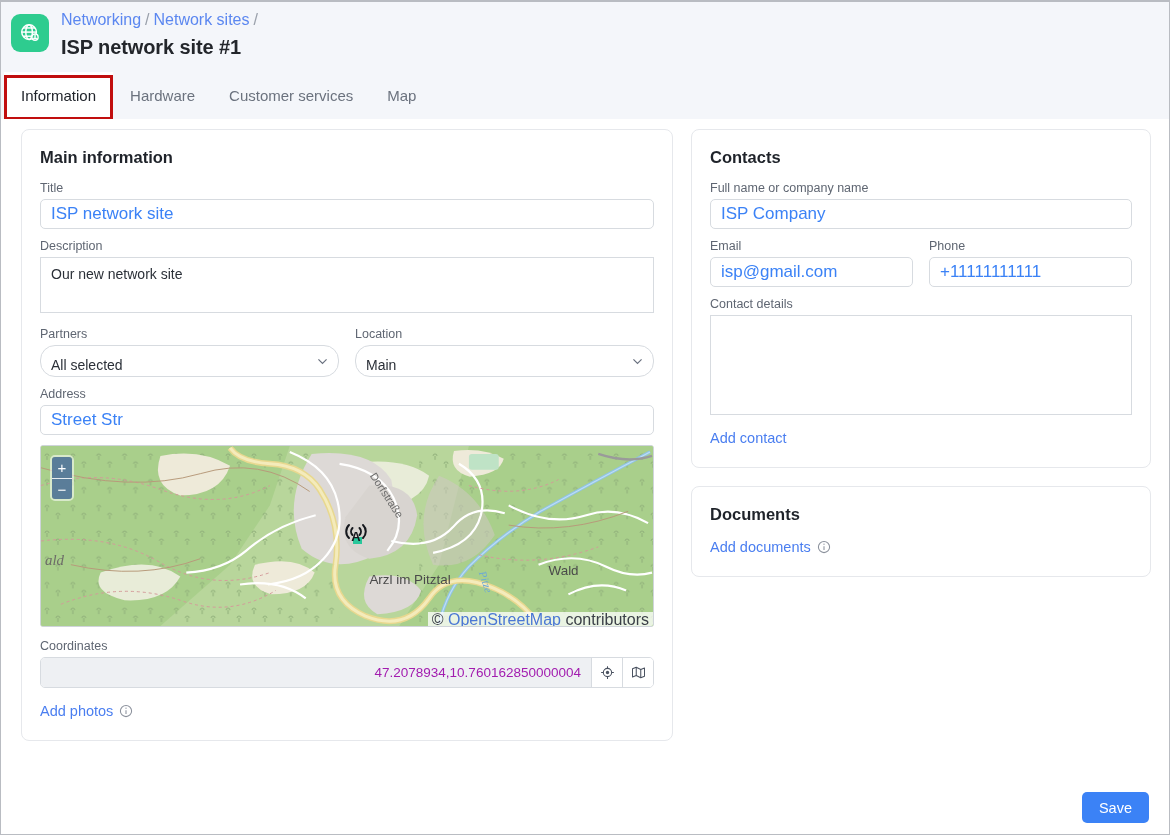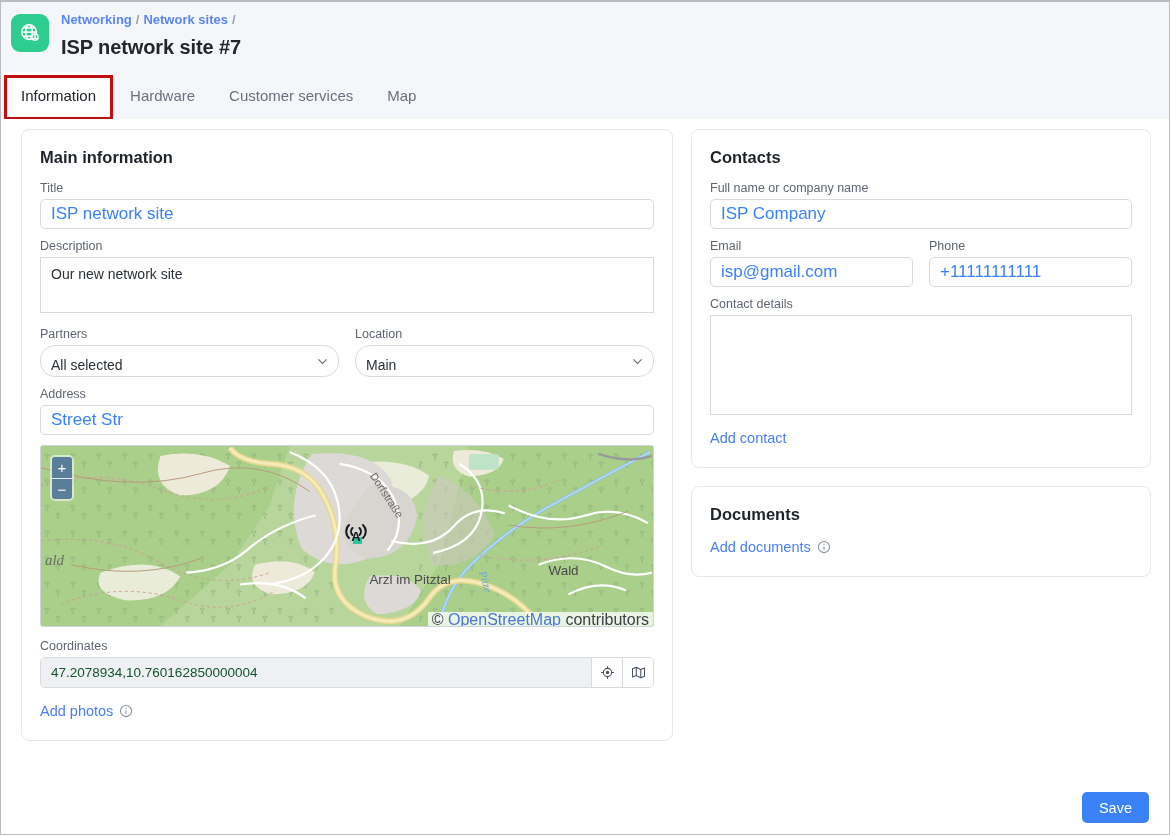--- a/index.html
+++ b/index.html
@@ -30,24 +30,23 @@
     width: 38px; height: 38px;
     border-radius: 9px;
     background: #2ecc8f;
     display: flex; align-items: center; justify-content: center;
     margin-top: 6px;
     flex: 0 0 auto;
   }
   .site-icon svg { display: block; }
   .header-text { margin-left: 12px; padding-top: 2px; }
   .breadcrumb {
-    font-size: 13px;
+    font-size: 16px;
     line-height: 20px;
     white-space: nowrap;
-    font-weight: bold;
   }
   .breadcrumb a {
     color: #5b87f0;
     text-decoration: none;
   }
   .breadcrumb .sep { color: #9aa0ab; margin: 0 4px; }
   .page-title {
     font-size: 20px;
     font-weight: bold;
     color: #23262b;
@@ -234,24 +233,25 @@
     border-radius: 5px;
     overflow: hidden;
   }
   .coord-input {
     flex: 1 1 auto;
     background: #eef0f3;
     display: flex;
     align-items: center;
     padding: 0 10px;
     font-size: 13.5px;
-    color: #14532d;
+    color: #a21caf;
     border: none;
     outline: none;
     font-family: "Liberation Sans", sans-serif;
+    text-align: right;
   }
   .coord-btn {
     width: 31px;
     background: #fff;
     border-left: 1px solid #d7dbe0;
     display: flex; align-items: center; justify-content: center;
     cursor: pointer;
   }
 
   .link {
@@ -299,21 +299,21 @@
         <line x1="4.4" y1="15.5" x2="17.6" y2="15.5"></line>
         <circle cx="17.5" cy="16.5" r="3.4" fill="#2ecc8f" stroke="#ffffff" stroke-width="1.4"></circle>
         <circle cx="17.5" cy="15.3" r="1" fill="#ffffff" stroke="none"></circle>
         <path d="M15.3 18.6c0-1.3 1-2 2.2-2s2.2 .7 2.2 2" fill="#ffffff" stroke="none"></path>
       </svg>
     </div>
     <div class="header-text">
       <div class="breadcrumb">
         <a href="#">Networking</a><span class="sep">/</span><a href="#">Network sites</a><span class="sep">/</span>
       </div>
-      <div class="page-title">ISP network site #7</div>
+      <div class="page-title">ISP network site #1</div>
     </div>
   </div>
 
   <div class="tabbar">
     <div class="tab active annotated">
       <span>Information</span>
     </div>
     <div class="tab">
       <span>Hardware</span>
     </div>

